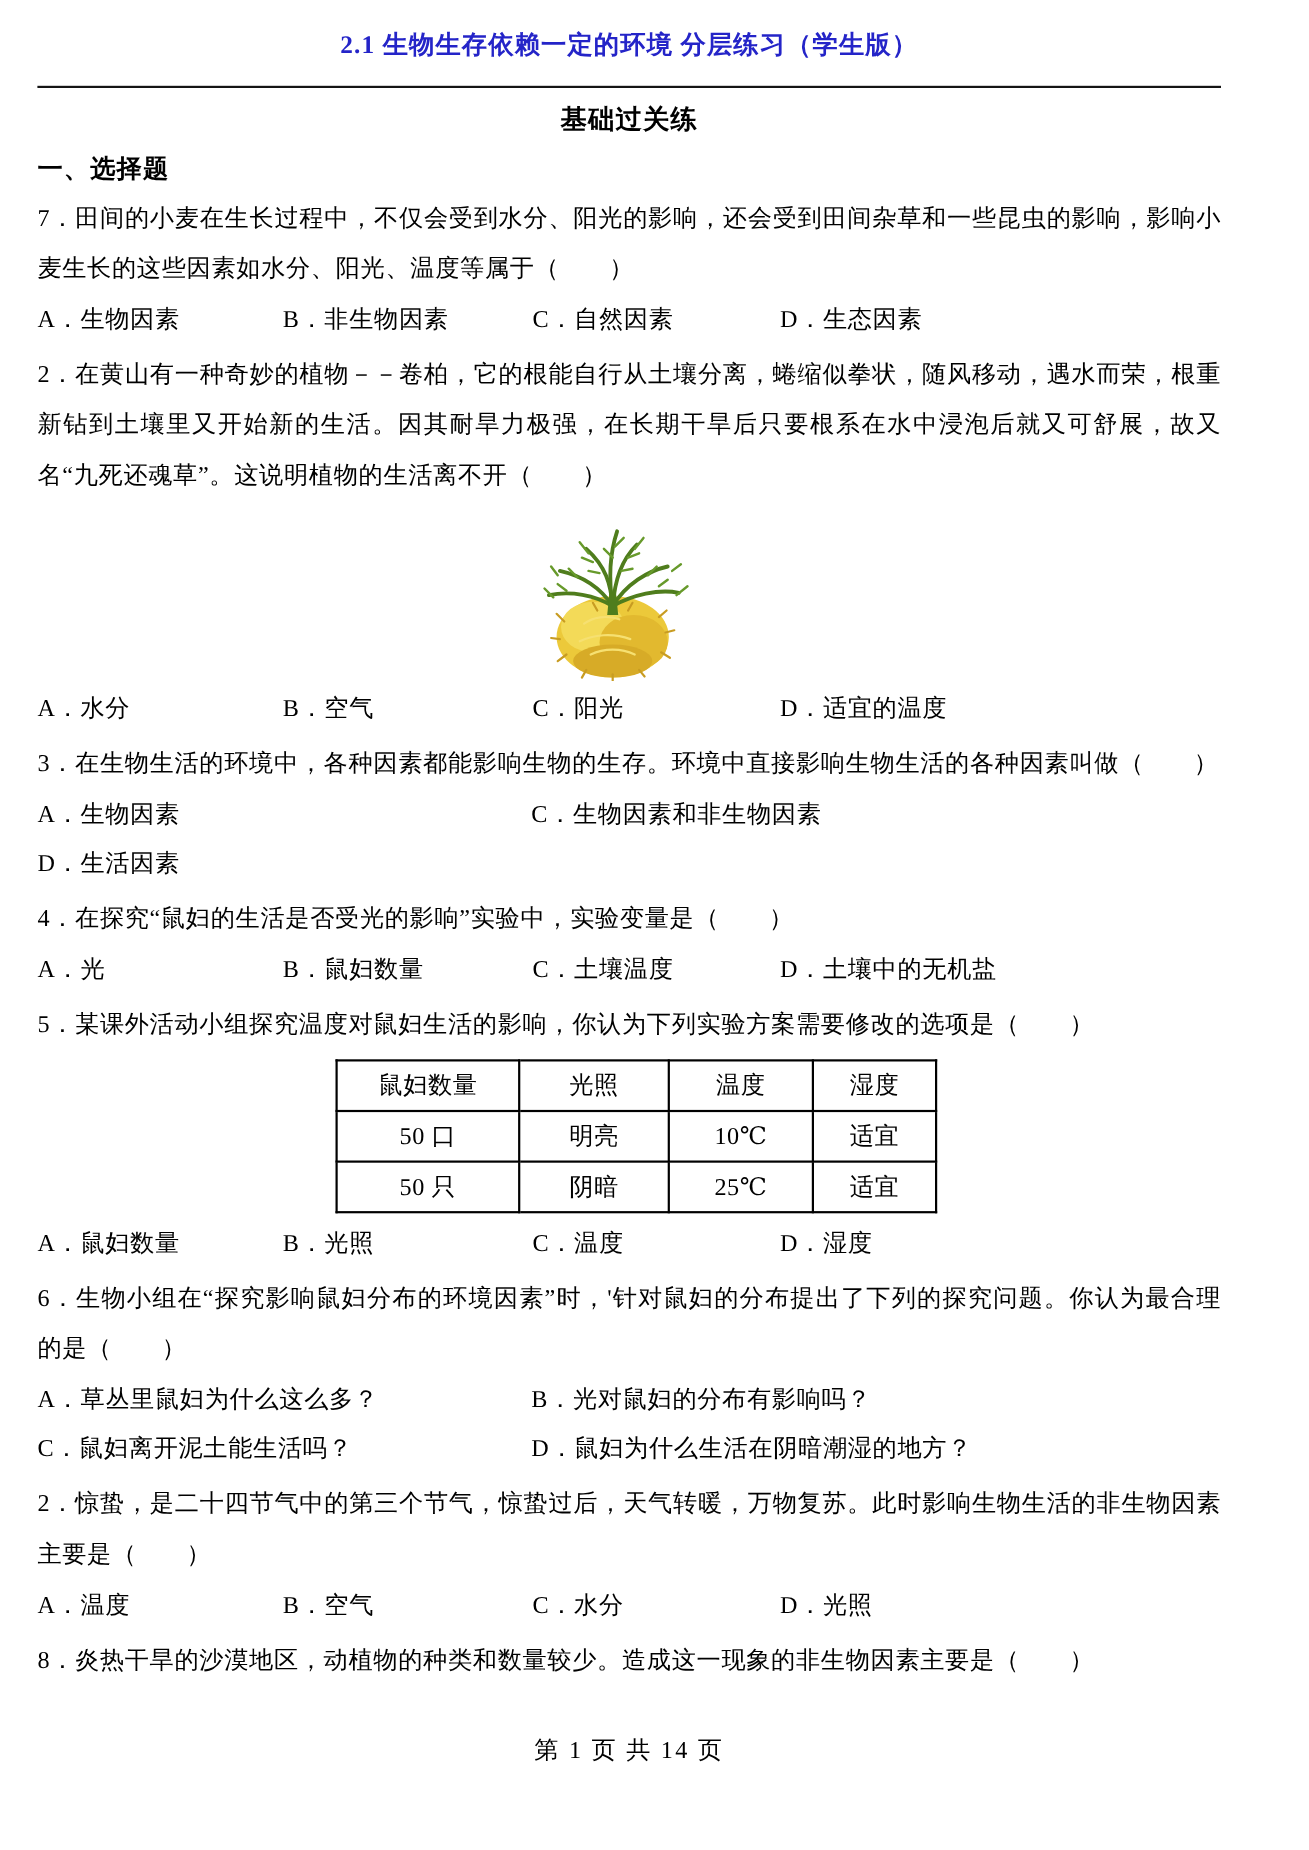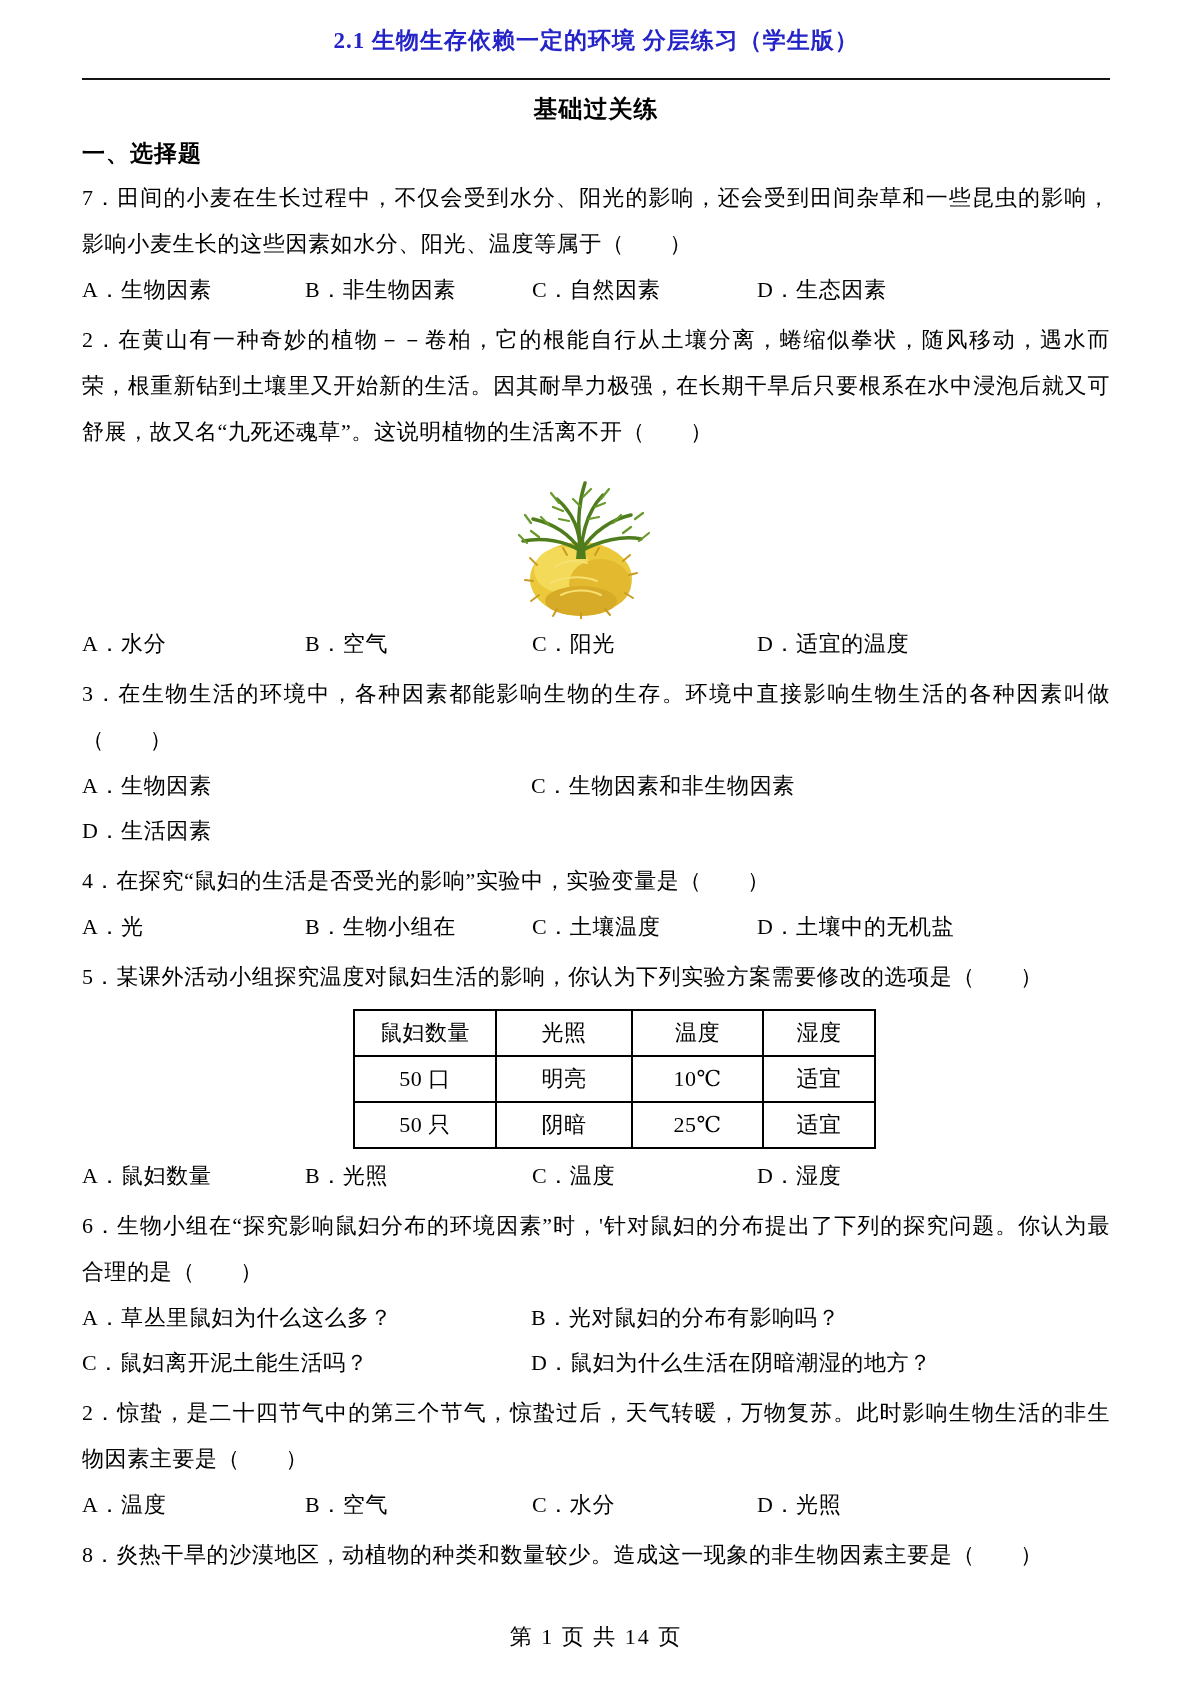--- a/index.html
+++ b/index.html
@@ -4,21 +4,21 @@
 <style>
   * { margin: 0; padding: 0; box-sizing: border-box; }
   html, body { background: #ffffff; }
   .page {
     width: 1190px;
     height: 1682px;
     margin: 0 auto;
     background: #ffffff;
     color: #000000;
     font-family: "Liberation Serif", "DejaVu Serif", serif;
-    padding: 24px 80px 0 82px;
+    padding: 24px 80px 0 34px;
     position: relative;
     overflow: hidden;
   }
   .doc-title {
     text-align: center;
     color: #2424c8;
     font-weight: bold;
     font-size: 23px;
     line-height: 34px;
     letter-spacing: 1px;
@@ -68,21 +68,21 @@
     margin: 9px 0 4px 271px;
     font-size: 22px;
   }
   .qtable td {
     border: 2px solid #000000;
     text-align: center;
     vertical-align: middle;
     height: 46px;
     letter-spacing: 0.5px;
   }
-  .qtable .c1 { width: 142px; }
+  .qtable .c1 { width: 166px; }
   .qtable .c2 { width: 136px; }
   .qtable .c3 { width: 131px; border-radius: 14px; }
   .qtable .c4 { width: 112px; }
   .page-footer {
     text-align: center;
     font-size: 22px;
     line-height: 30px;
     margin-top: 44px;
     letter-spacing: 2px;
   }
@@ -174,21 +174,21 @@
   <div class="q">3．在生物生活的环境中，各种因素都能影响生物的生存。环境中直接影响生物生活的各种因素叫做（　　）</div>
   <div class="opts opts2">
     <span>A．生物因素</span>
     <span>C．生物因素和非生物因素</span>
     <span>D．生活因素</span>
   </div>
 
   <div class="q">4．在探究“鼠妇的生活是否受光的影响”实验中，实验变量是（　　）</div>
   <div class="opts opts4">
     <span>A．光</span>
-    <span>B．生物小组在</span>
+    <span>B．鼠妇数量</span>
     <span>C．土壤温度</span>
     <span>D．土壤中的无机盐</span>
   </div>
 
   <div class="q">5．某课外活动小组探究温度对鼠妇生活的影响，你认为下列实验方案需要修改的选项是（　　）</div>
   <table class="qtable">
     <tbody>
         <tr>
       <td class="c1">鼠妇数量</td>
       <td class="c2">光照</td>

